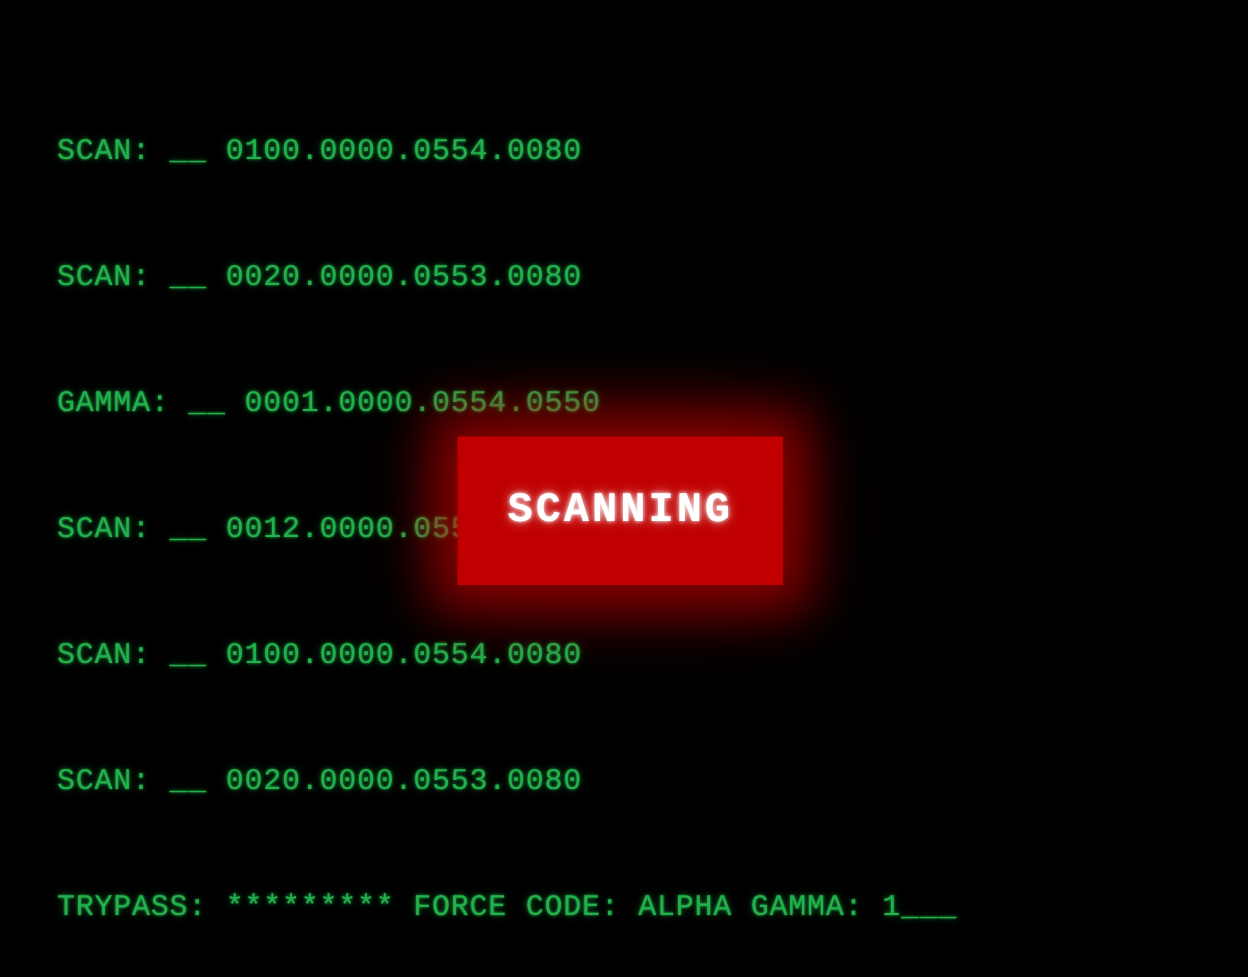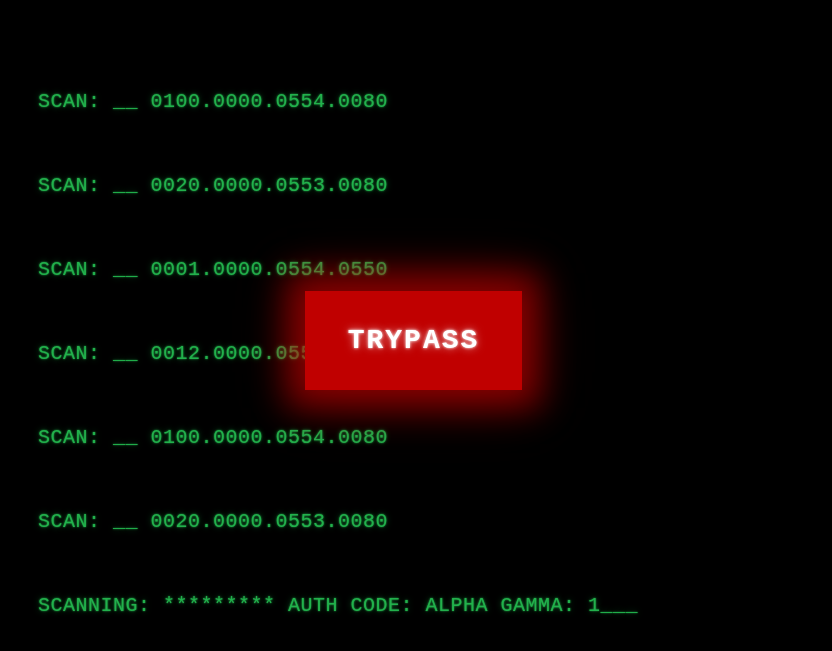--- a/index.html
+++ b/index.html
@@ -38,37 +38,37 @@
     letter-spacing: 2px;
     text-shadow: 0 0 3px #fff, 0 0 8px rgba(255,255,255,0.6);
   }
 </style>
 </head>
 <body>
 
 <div class="terminal">
   <span class="line">SCAN: __ 0100.0000.0554.0080</span>
   <span class="line">SCAN: __ 0020.0000.0553.0080</span>
-  <span class="line">SCAN: __ 0001.0000.0554.0550</span>
+  <span class="line">GAMMA: __ 0001.0000.0554.0550</span>
   <span class="line">SCAN: __ 0012.0000.0553.0030</span>
   <span class="line">SCAN: __ 0100.0000.0554.0080</span>
   <span class="line">SCAN: __ 0020.0000.0553.0080</span>
-  <span class="line">SCANNING: ********* AUTH CODE: ALPHA GAMMA: 1___</span>
+  <span class="line">TRYPASS: ********* FORCE CODE: ALPHA GAMMA: 1___</span>
   
   
   
   
   
   
   
   
   
   
   
   
   
   
   
 
   <div class="overlay">
-    <span>TRYPASS</span>
+    <span>SCANNING</span>
   </div>
 </div>
 
 </body></html>

